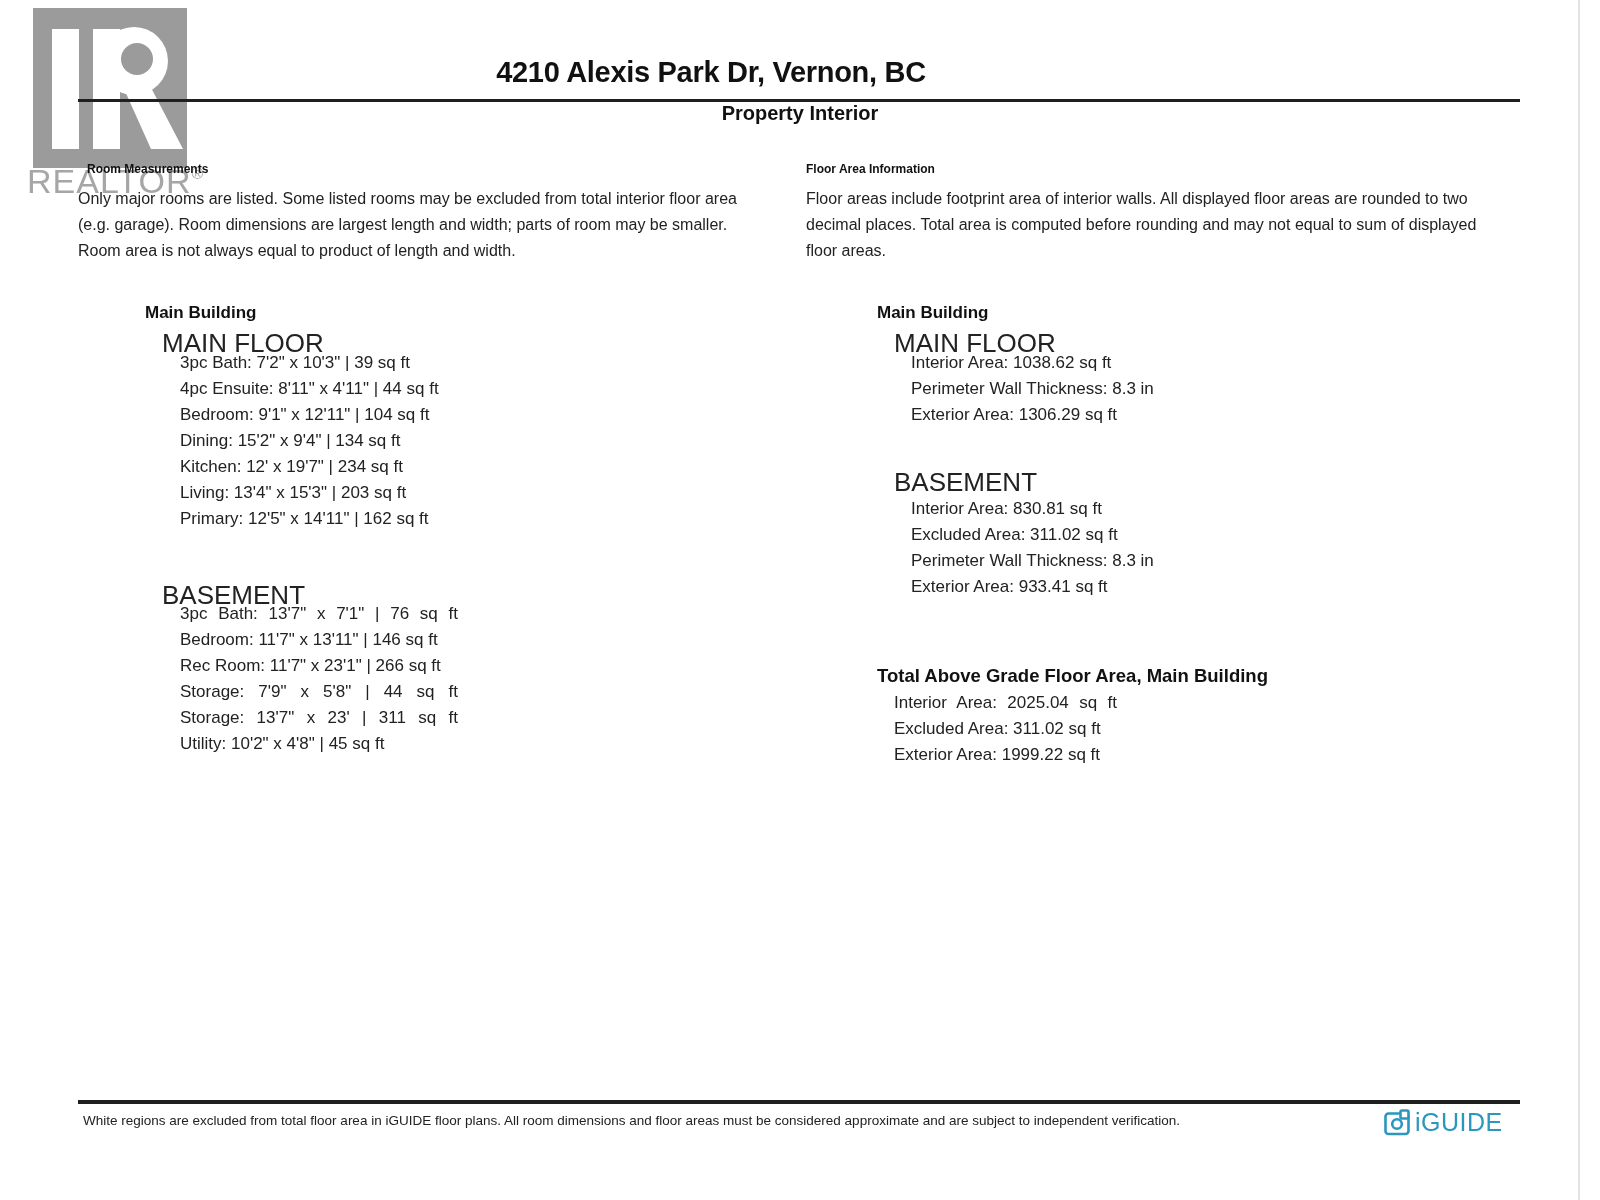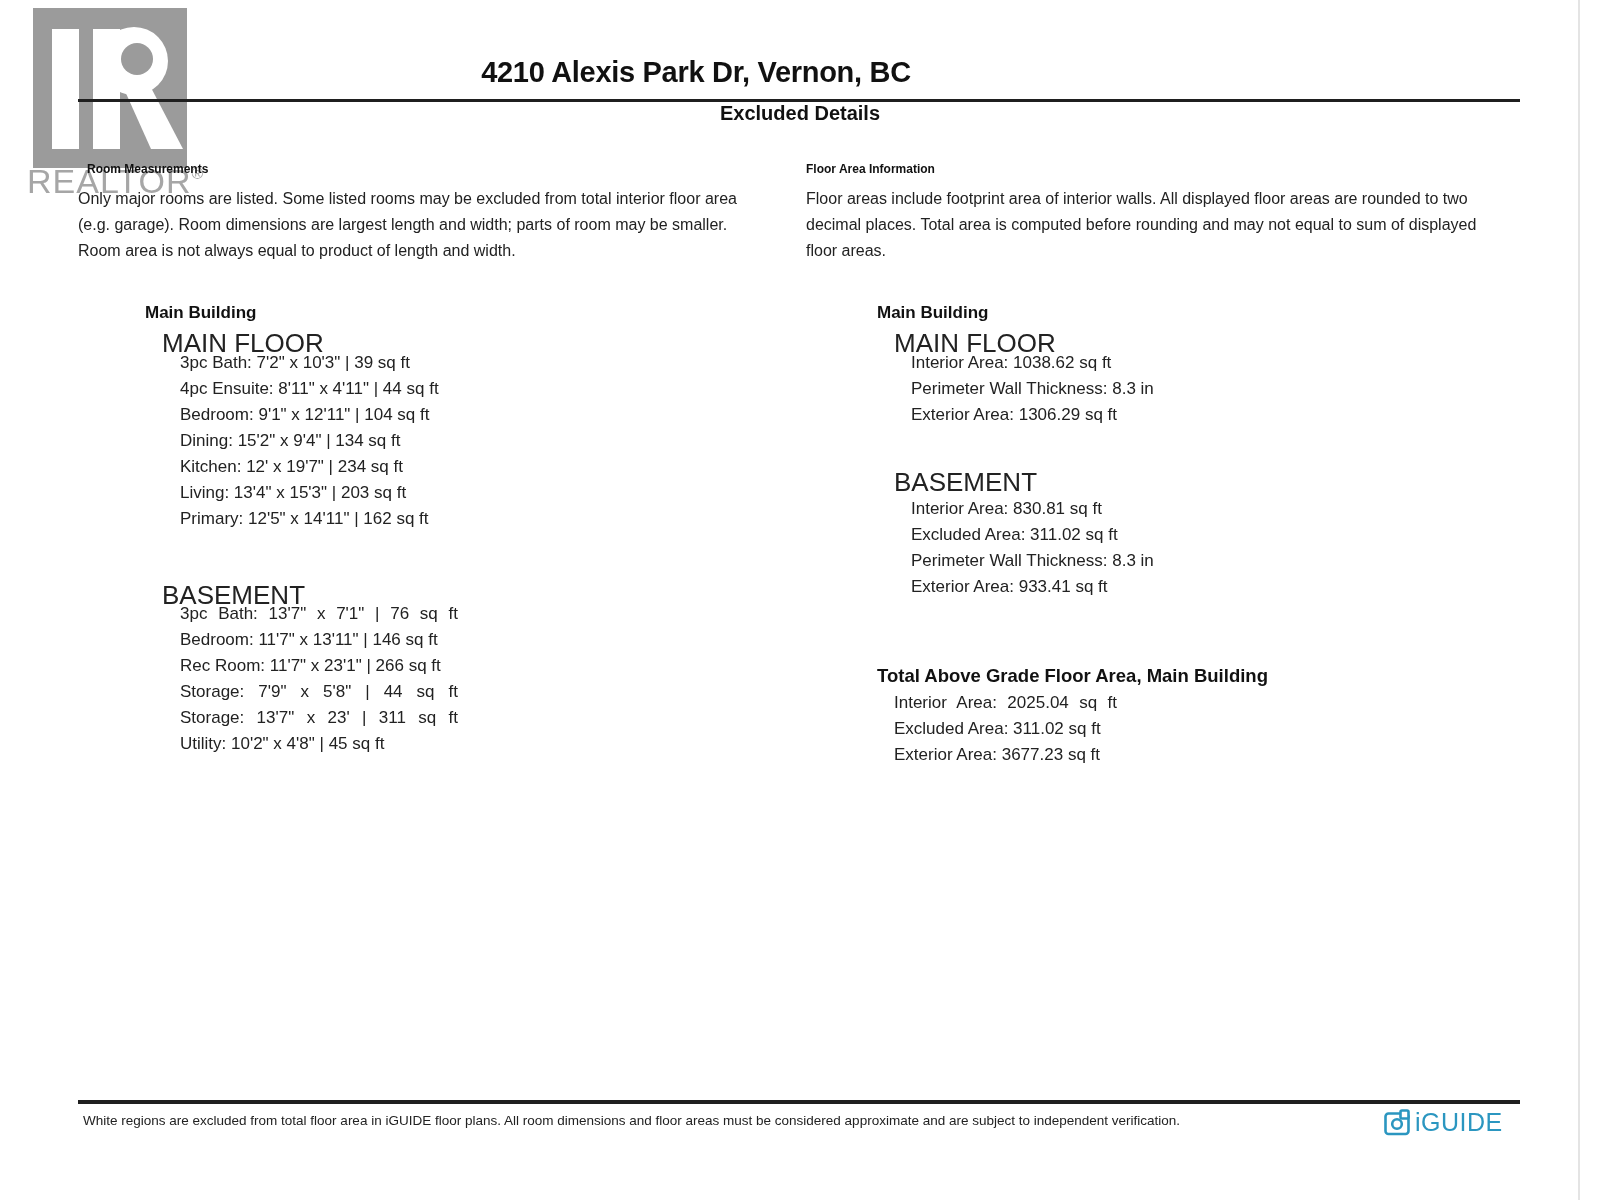--- a/index.html
+++ b/index.html
@@ -12,21 +12,21 @@
   
   .realtor-logo{left:33px;top:8px;z-index:1;}
   .realtor-word{
     left:27px;top:162px;z-index:1;color:#a6a6a6;
     font-size:34px;font-weight:400;letter-spacing:1px;white-space:nowrap;
   }
   .realtor-word .reg{font-size:16px;vertical-align:14px;letter-spacing:0;}
 
   
   .page-title{
-    left:0;top:56px;width:1392px;text-align:center;z-index:2;
+    left:15px;top:56px;width:1392px;text-align:center;z-index:2;
     font-size:29px;font-weight:bold;letter-spacing:-0.3px;color:#111;
   }
   .header-rule{left:78px;top:99px;width:1442px;height:3px;background:#1f1f1f;z-index:3;}
   .page-subtitle{
     left:0;top:102px;width:1600px;text-align:center;z-index:2;
     font-size:20px;font-weight:bold;color:#111;
   }
 
   
   .section-heading{font-size:12px;font-weight:bold;color:#111;z-index:2;white-space:nowrap;}
@@ -64,21 +64,21 @@
     <rect x="60" y="21" width="27" height="120" fill="#ffffff"></rect>
     <circle cx="101" cy="53" r="34" fill="#ffffff"></circle>
     <circle cx="104" cy="51" r="16" fill="#9b9b9b"></circle>
     <polygon points="87,72 114,72 150,141 118,141" fill="#ffffff"></polygon>
   </svg>
 </div>
 <div class="abs realtor-word"><span>REALTOR</span><span class="reg">®</span></div>
 
 <div class="abs page-title">4210 Alexis Park Dr, Vernon, BC</div>
 <div class="abs header-rule"></div>
-<div class="abs page-subtitle">Excluded Details</div>
+<div class="abs page-subtitle">Property Interior</div>
 
 <div class="abs section-heading" style="left:87px;top:162px;">Room Measurements</div>
 <div class="abs section-para" style="left:78px;top:186px;">Only major rooms are listed. Some listed rooms may be excluded from total interior floor area
 (e.g. garage). Room dimensions are largest length and width; parts of room may be smaller.
 Room area is not always equal to product of length and width.</div>
 
 <div class="abs building-heading" style="left:145px;top:303px;">Main Building</div>
 <div class="abs floor-label" style="left:162px;top:328px;">MAIN FLOOR</div>
 <div class="abs item-list" style="left:180px;top:350px;">
     <div class="line">3pc Bath: 7'2" x 10'3" | 39 sq ft</div>
@@ -118,21 +118,21 @@
     <div class="line">Interior Area: 830.81 sq ft</div>
     <div class="line">Excluded Area: 311.02 sq ft</div>
     <div class="line">Perimeter Wall Thickness: 8.3 in</div>
     <div class="line">Exterior Area: 933.41 sq ft</div>
   </div>
 
 <div class="abs building-heading" style="left:877px;top:665px;font-size:18.5px;">Total Above Grade Floor Area, Main Building</div>
 <div class="abs item-list list-total" style="left:894px;top:690px;">
     <div class="line">Interior Area: 2025.04 sq ft</div>
     <div class="line">Excluded Area: 311.02 sq ft</div>
-    <div class="line">Exterior Area: 3677.23 sq ft</div>
+    <div class="line">Exterior Area: 1999.22 sq ft</div>
   </div>
 
 <div class="abs footer-rule"></div>
 <div class="abs footer-text">White regions are excluded from total floor area in iGUIDE floor plans. All room dimensions and floor areas must be considered approximate and are subject to independent verification.</div>
 <div class="abs iguide-logo">
   <svg width="27" height="27" viewBox="0 0 27 27">
     <rect x="1.5" y="4.5" width="23" height="20.5" rx="3" fill="none" stroke="#2b96c0" stroke-width="2.6"></rect>
     <rect x="16.5" y="1.5" width="8" height="8" rx="1.5" fill="#ffffff" stroke="#2b96c0" stroke-width="2.6"></rect>
     <circle cx="13" cy="15" r="4.8" fill="none" stroke="#2b96c0" stroke-width="2.6"></circle>
   </svg>

